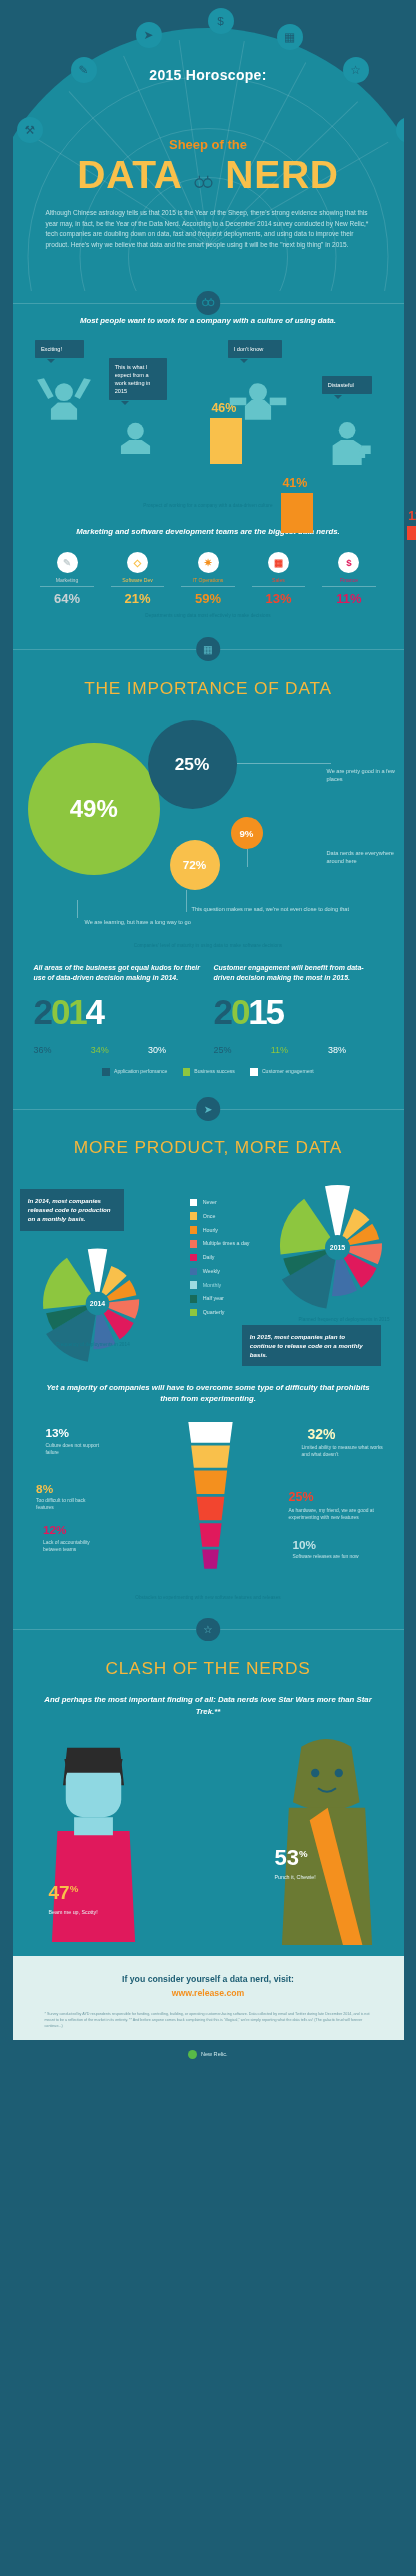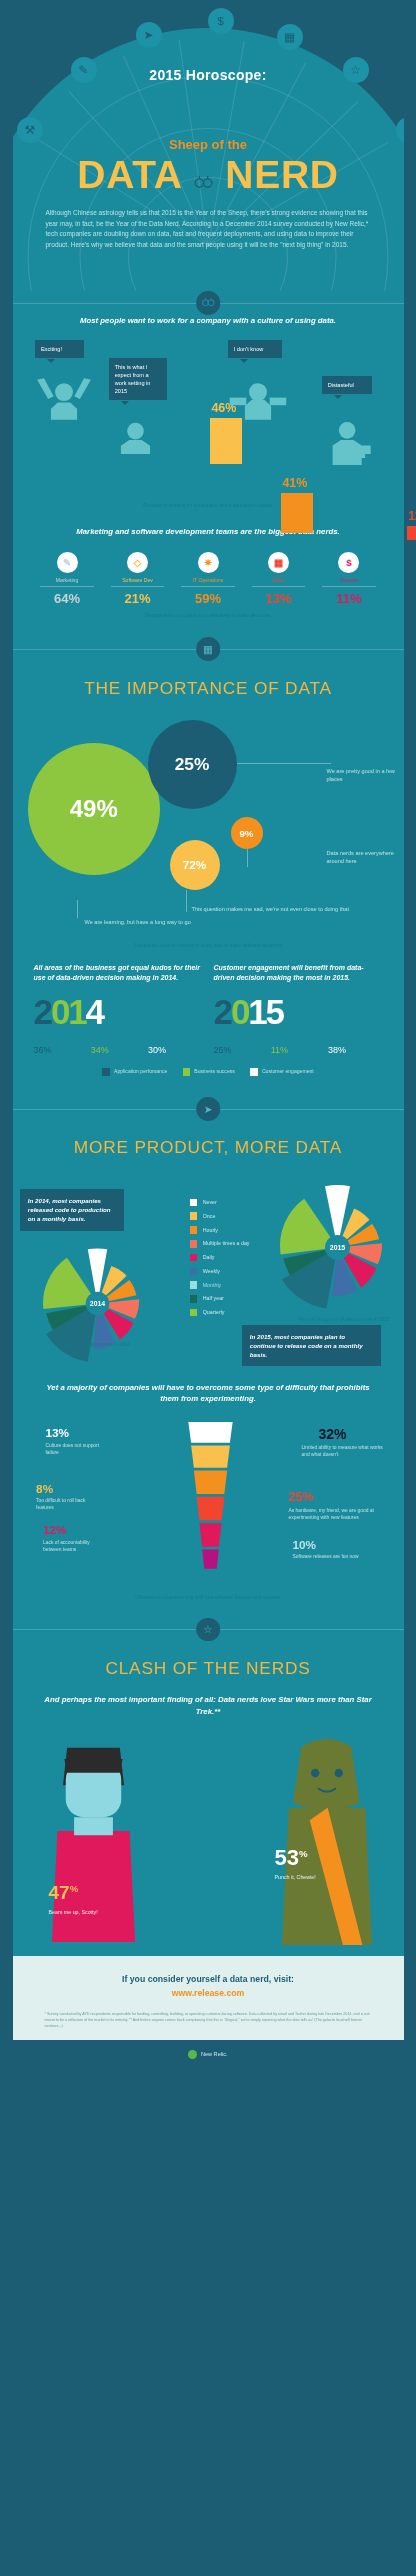--- a/index.html
+++ b/index.html
@@ -463,21 +463,21 @@
 
       <div class="fnum" style="left:33px;top:11px;color:#fff;">13%</div>
       <div class="ftxt" style="left:33px;top:28px;">Culture does not support failure</div>
 
       <div class="fnum" style="left:23.6px;top:67px;color:#f9c04b;">8%</div>
       <div class="ftxt" style="left:23.6px;top:83px;">Too difficult to roll back features</div>
 
       <div class="fnum" style="left:30.5px;top:108px;color:#e0195c;">12%</div>
       <div class="ftxt" style="left:30.5px;top:125px;">Lack of accountability between teams</div>
 
-      <div class="fnum" style="left:306px;top:11px;color:#0f172a;font-size:14px;">32%</div>
+      <div class="fnum" style="left:295px;top:11px;color:#fef9c3;font-size:14px;">32%</div>
       <div class="ftxt" style="left:289px;top:30.5px;width:83px;">Limited ability to measure what works and what doesn't</div>
 
       <div class="fnum" style="left:276px;top:75px;color:#f2452f;font-size:12.5px;">25%</div>
       <div class="ftxt" style="left:276px;top:93px;width:97px;">As hardware, my friend, we are good at experimenting with new features</div>
 
       <div class="fnum" style="left:280px;top:123px;color:#bfe2e6;">10%</div>
       <div class="ftxt" style="left:280px;top:139px;width:90px;">Software releases are fun now</div>
     </div>
     <div class="caption" style="padding-bottom:18px;">Obstacles to experimenting with new software features and releases</div>
   </div>

